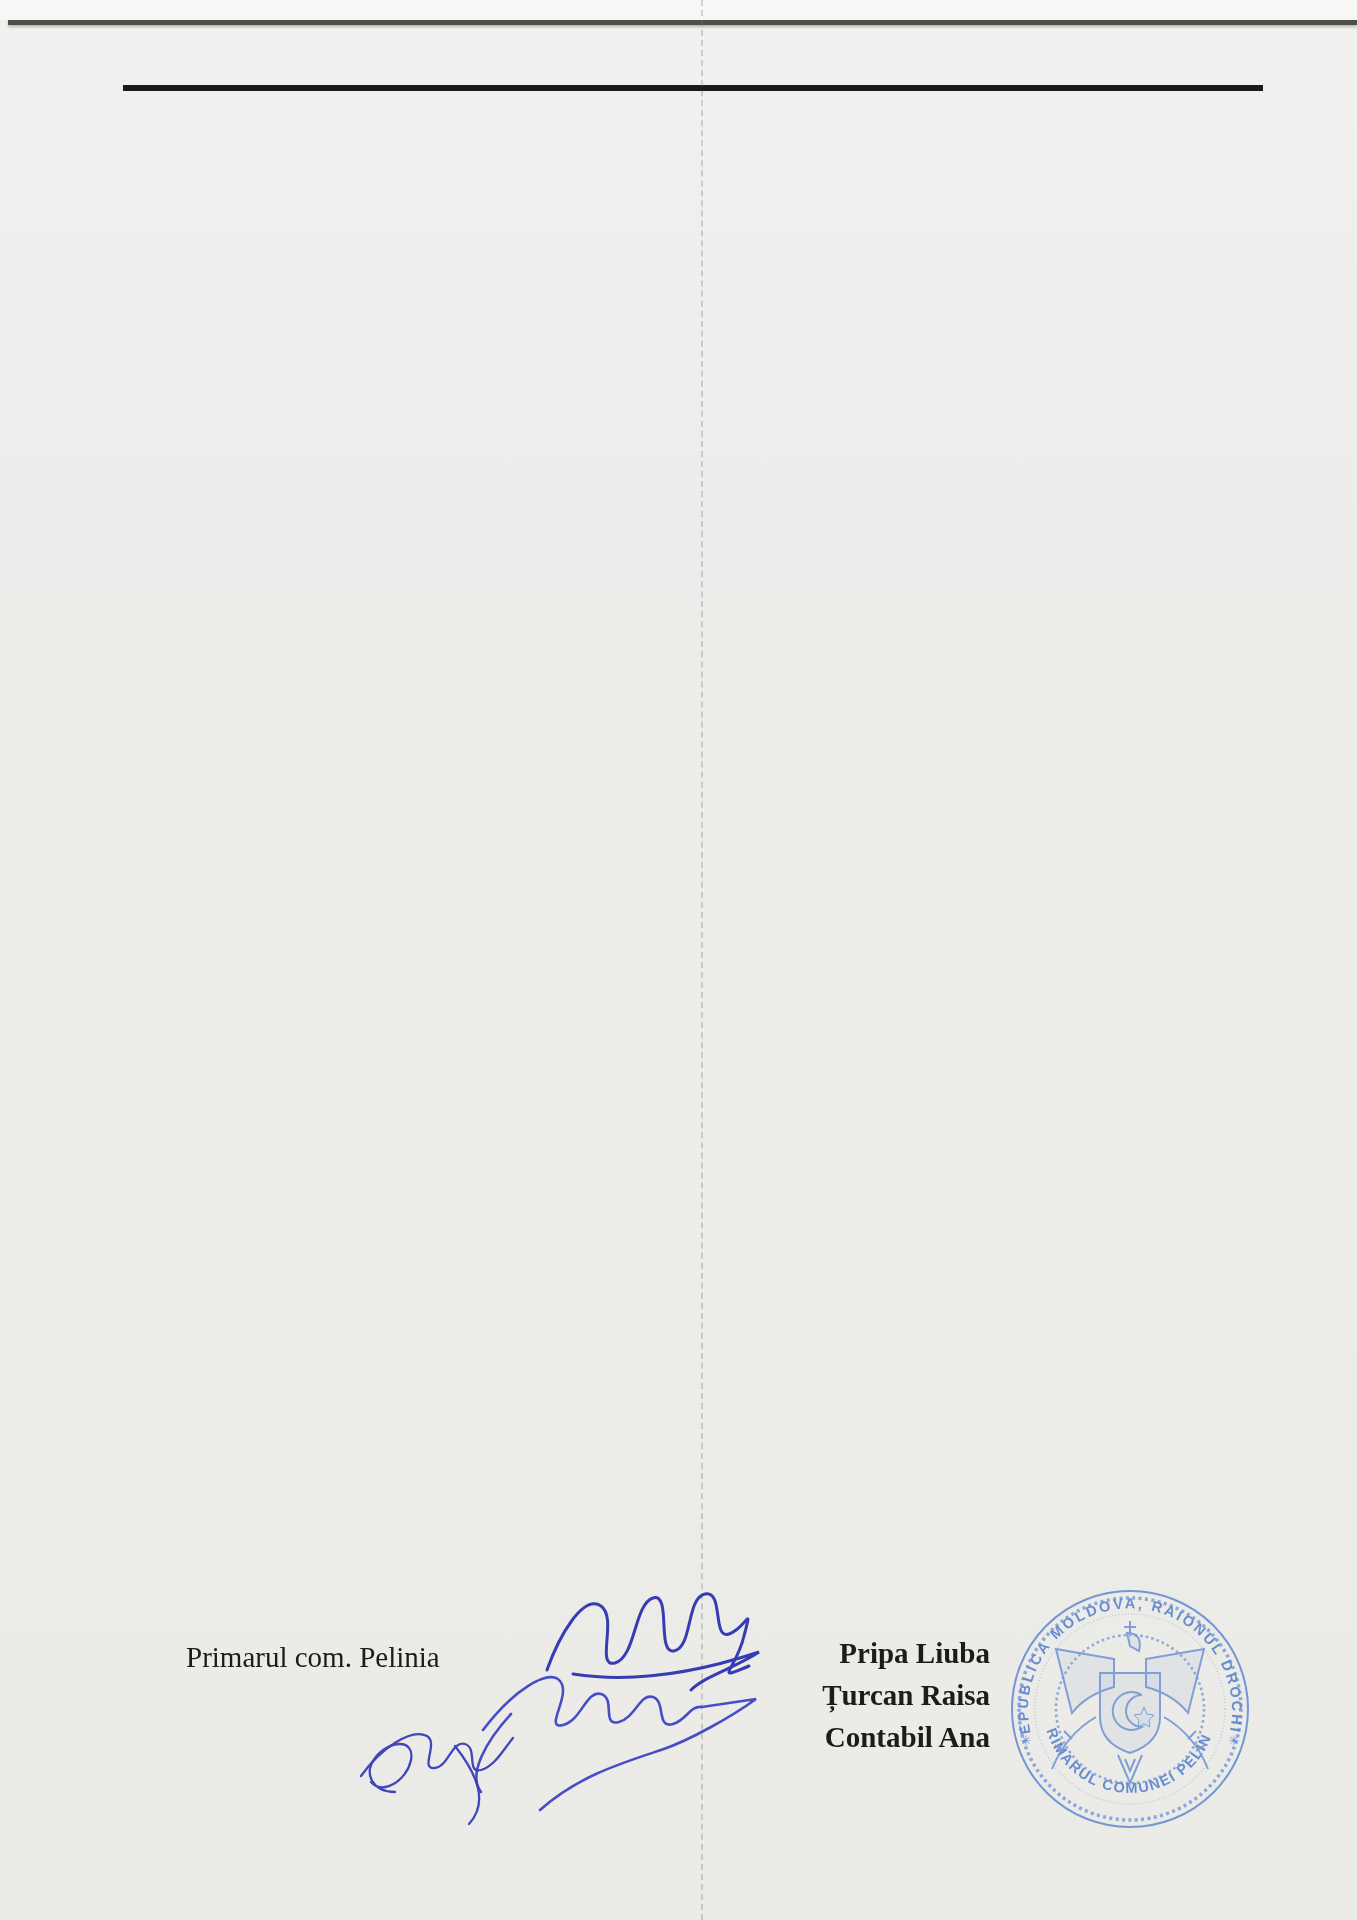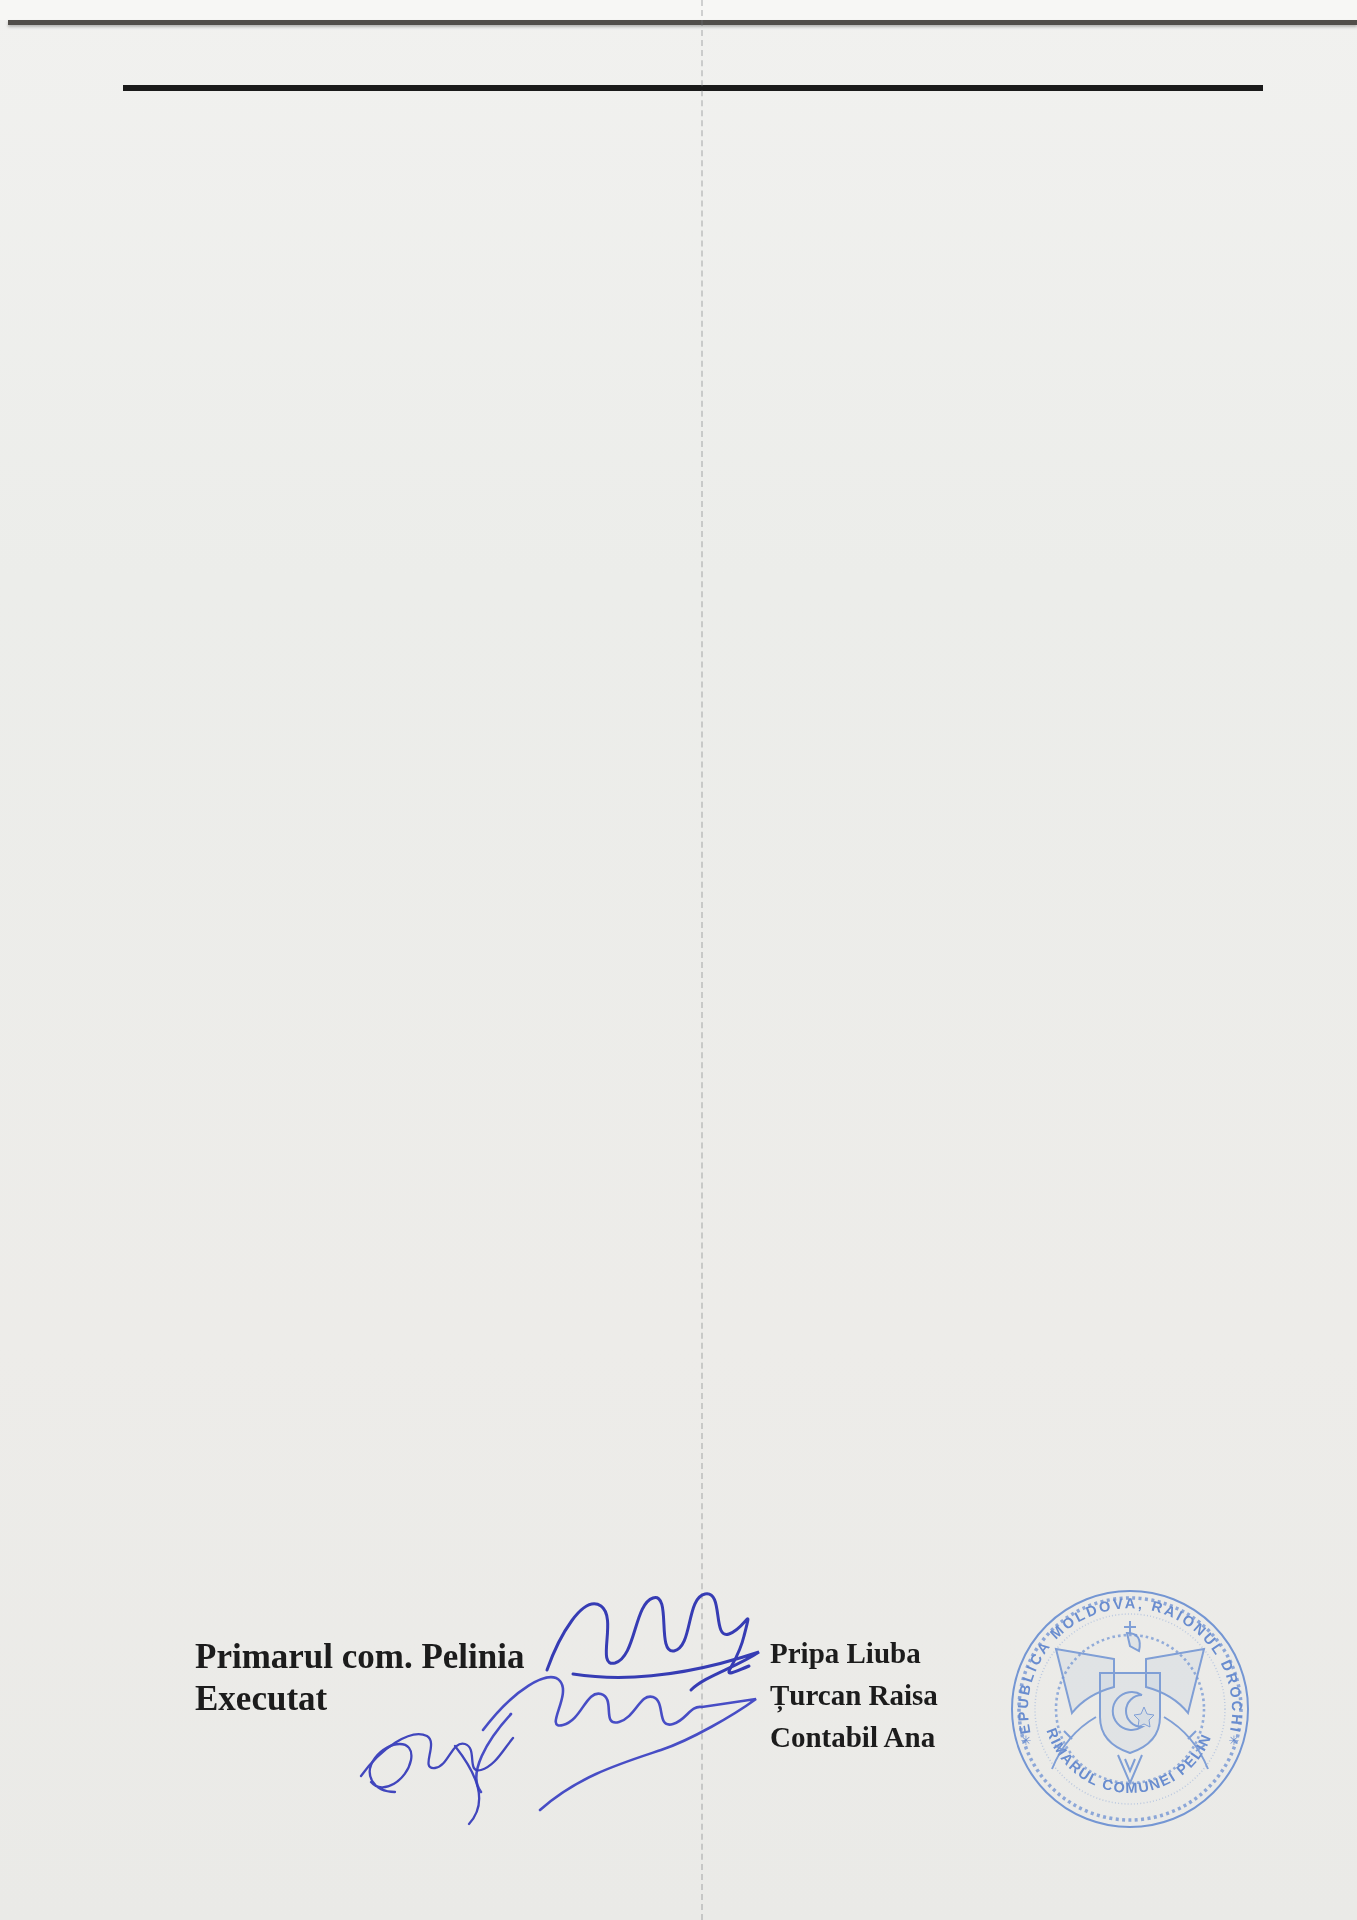--- a/index.html
+++ b/index.html
@@ -11,38 +11,37 @@
   
   .page-top-light{position:absolute;top:0;left:0;right:0;height:20px;background:#f7f7f5;}
   .page-top-shadow{position:absolute;top:20px;left:8px;right:0;height:5px;background:#514e4a;box-shadow:0 2px 3px rgba(0,0,0,.25);}
   
   .fold-line{position:absolute;left:701px;top:0;bottom:0;width:0;border-left:2px dashed rgba(115,118,122,.30);z-index:5;}
 
   
   .table-wrap{position:absolute;left:123px;top:85px;width:1134px;border:3px solid #1a1a1a;background:transparent;z-index:2;}
 
   
-  .footer-left{position:absolute;left:195px;top:1636px;font-weight:bold;font-size:35px;line-height:42px;z-index:3;}
-  .footer-right{position:absolute;left:770px;top:1632px;width:220px;text-align:left;font-weight:bold;font-size:29px;line-height:42px;z-index:3;}
+  .footer-left{position:absolute;left:186px;top:1636px;font-weight:normal;font-size:29px;line-height:42px;z-index:3;}
+  .footer-right{position:absolute;left:770px;top:1632px;width:220px;text-align:right;font-weight:bold;font-size:29px;line-height:42px;z-index:3;}
 
   .sig-svg{position:absolute;left:335px;top:1578px;z-index:6;}
   .stamp-svg{position:absolute;left:1003px;top:1582px;z-index:6;opacity:.92;}
 </style>
 </head>
 <body>
 
 <div class="page-top-light"></div>
 <div class="page-top-shadow"></div>
 <div class="fold-line"></div>
 
 <div class="table-wrap"></div>
 
 <div class="footer-left">
   <div>Primarul com. Pelinia</div>
-  <div>Executat</div>
 </div>
 
 <div class="footer-right">
   <div>Pripa Liuba</div>
   <div>Țurcan Raisa</div>
   <div>Contabil Ana</div>
 </div>
 
 <svg class="sig-svg" width="440" height="250" viewBox="0 0 440 250">
 

